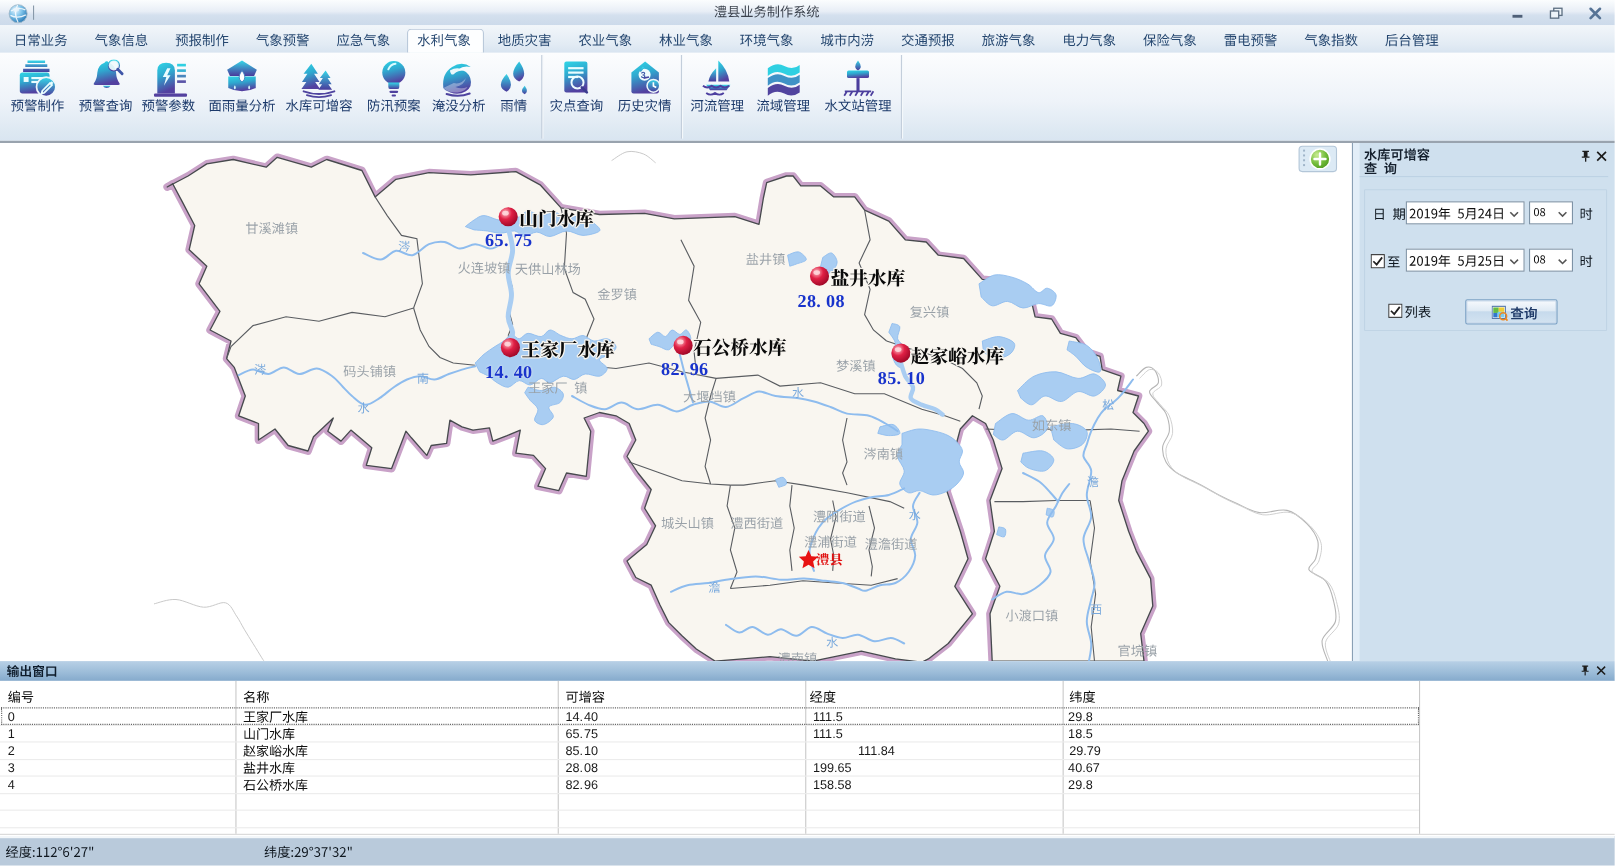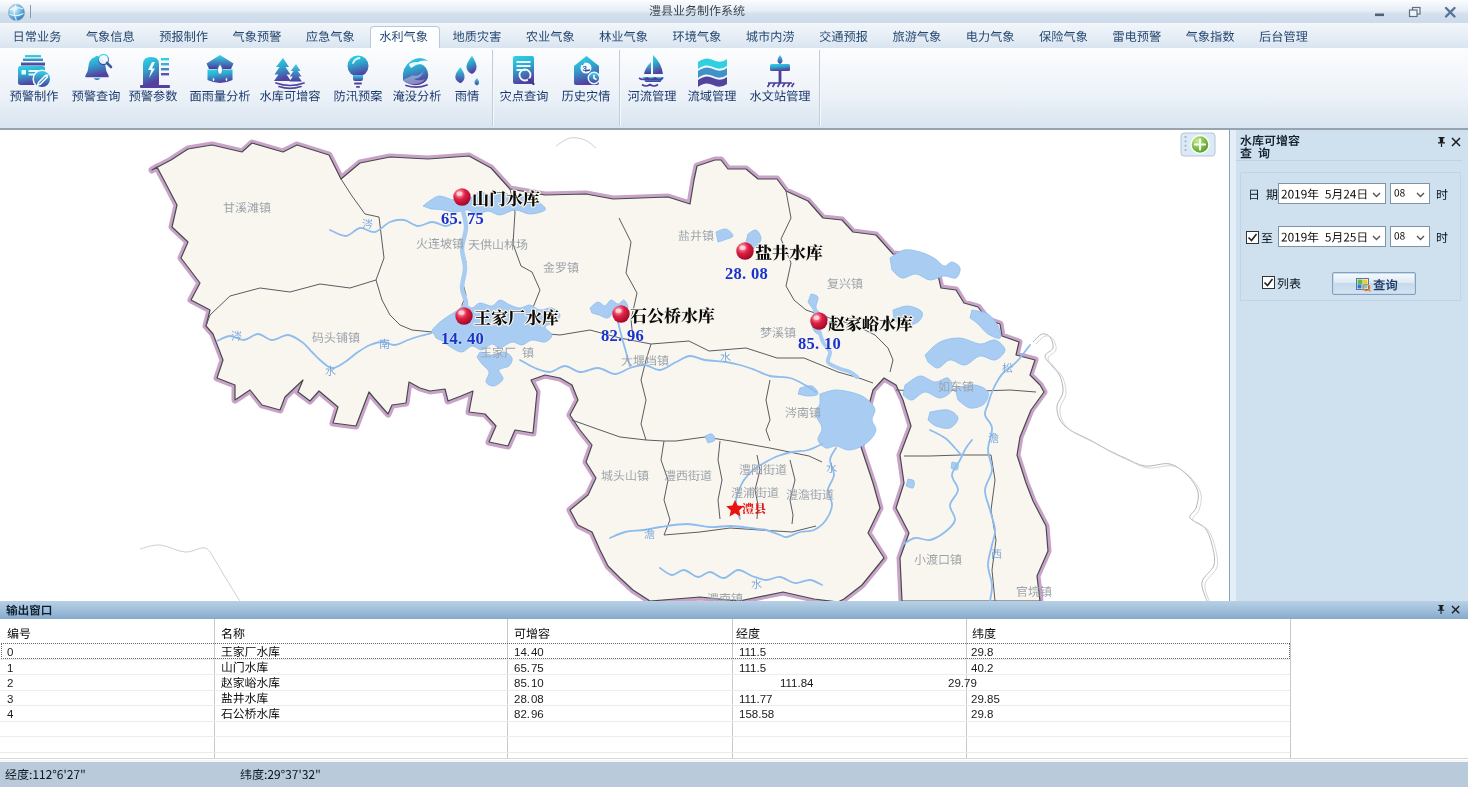--- a/index.html
+++ b/index.html
@@ -524,29 +524,29 @@
     <div class="abs rowline" style="top:752px"></div>
     <div class="abs" style="left:0;top:758px;width:1468px;height:1px;background:#d7d7d7"></div>
     <div id="selrow" class="abs"></div>
     <div class="num" style="left:7px;top:646px">0</div>
     <div class="num" style="left:514px;top:646px">14. 40</div>
     <div class="num" style="left:739px;top:646px">111.5</div>
     <div class="num" style="left:971px;top:646px">29.8</div>
     <div class="num" style="left:7px;top:661.5px">1</div>
     <div class="num" style="left:514px;top:661.5px">65. 75</div>
     <div class="num" style="left:739px;top:661.5px">111.5</div>
-    <div class="num" style="left:971px;top:661.5px">40.2</div>
+    <div class="num" style="left:971px;top:661.5px">18.5</div>
     <div class="num" style="left:7px;top:677px">2</div>
     <div class="num" style="left:514px;top:677px">85. 10</div>
     <div class="num" style="left:780px;top:677px">111.84</div>
-    <div class="num" style="left:948px;top:677px">29.79</div>
+    <div class="num" style="left:972px;top:677px">29.79</div>
     <div class="num" style="left:7px;top:692.5px">3</div>
     <div class="num" style="left:514px;top:692.5px">28. 08</div>
-    <div class="num" style="left:739px;top:692.5px">111.77</div>
-    <div class="num" style="left:971px;top:692.5px">29.85</div>
+    <div class="num" style="left:739px;top:692.5px">199.65</div>
+    <div class="num" style="left:971px;top:692.5px">40.67</div>
     <div class="num" style="left:7px;top:708px">4</div>
     <div class="num" style="left:514px;top:708px">82. 96</div>
     <div class="num" style="left:739px;top:708px">158.58</div>
     <div class="num" style="left:971px;top:708px">29.8</div>
     <div id="statusbar" class="abs"></div>
     <svg id="tov" class="abs" width="1468" height="787" viewBox="0 0 1468 787">
       <defs>
         <path id="g0" d="M5 65L95 65L95 57L5 57ZM28 6L72 6L72 -1L28 -1ZM28 36L72 36L72 28L28 28ZM23 84L31 84L31 -8L23 -8ZM69 84L77 84L77 -7L69 -7Z"></path>
         <path id="g1" d="M56 70L62 72Q64 69 65 66Q67 62 67 59L61 57Q60 60 59 63Q57 67 56 70ZM85 84L89 78Q84 76 78 75Q71 74 64 73Q57 72 49 72Q42 71 35 71Q35 72 34 74Q34 76 33 77Q40 77 47 78Q54 79 61 79Q68 80 74 81Q81 82 85 84ZM73 42L78 45Q81 42 84 39Q87 36 89 32Q91 29 93 27L87 23Q86 26 83 29Q81 32 78 36Q76 39 73 42ZM29 19L95 19L95 12L29 12ZM58 27L65 27Q64 20 62 14Q60 9 57 4Q53 0 46 -3Q40 -6 30 -8Q29 -7 28 -5Q27 -3 26 -2Q35 -1 41 2Q47 5 50 8Q54 12 55 16Q57 21 58 27ZM67 17Q70 9 78 5Q85 0 97 -2Q95 -3 94 -4Q93 -6 92 -8Q80 -5 72 0Q64 6 61 15ZM36 68L42 70Q44 67 46 64Q47 60 48 58L42 55Q41 58 40 61Q38 65 36 68ZM81 73L88 71Q86 67 84 63Q82 59 80 56L74 57Q75 60 77 62Q78 65 79 68Q80 71 81 73ZM38 38Q37 38 37 40Q37 41 36 42Q36 43 36 44Q38 44 41 47Q42 47 44 49Q47 51 49 53Q52 56 54 59L60 55Q56 51 51 47Q47 44 42 41L42 41Q42 41 41 41Q41 40 40 40Q39 39 38 39Q38 38 38 38ZM38 38L38 43L41 45L64 45Q63 44 62 42Q61 41 60 39Q53 39 49 39Q45 39 43 39Q41 38 39 38Q38 38 38 38ZM35 24Q35 24 35 26Q35 27 34 28Q34 29 33 30Q35 30 37 31Q40 32 43 34Q44 35 48 37Q51 39 55 41Q59 44 63 47Q67 51 71 54L76 50Q68 43 59 37Q49 31 40 27L40 27Q40 27 39 26Q39 26 38 26Q37 25 36 25Q35 24 35 24ZM35 24L35 29L40 31L85 35Q86 34 86 32Q86 30 87 29Q73 28 65 27Q56 26 50 26Q45 25 42 25Q39 25 38 24Q36 24 35 24ZM9 77L13 82Q16 81 19 79Q23 77 25 75Q28 74 30 72L25 66Q24 68 21 70Q18 72 15 74Q12 76 9 77ZM4 51L8 56Q11 55 14 53Q18 52 21 50Q24 48 26 46L21 40Q19 42 16 44Q13 46 10 48Q7 49 4 51ZM6 -1Q8 3 11 8Q14 13 16 19Q19 25 21 31L27 27Q25 21 23 16Q20 10 18 5Q15 -1 13 -5Z"></path>
         <path id="g2" d="M7 78L11 83Q13 81 16 79Q19 77 22 75Q24 73 26 72L22 66Q20 68 17 70Q15 72 12 74Q9 76 7 78ZM3 51L8 56Q10 55 13 53Q17 51 19 49Q22 47 24 46L19 40Q18 42 15 44Q12 45 9 47Q6 49 3 51ZM5 -2Q7 2 9 7Q12 12 14 18Q17 24 19 30L24 26Q23 21 20 15Q18 10 16 4Q14 -1 11 -6ZM64 64L94 64L94 57L64 57L64 -8L57 -8L57 59L61 64ZM61 44L93 44L93 37L61 37ZM61 24L93 24L93 17L61 17ZM61 4L96 4L96 -3L61 -3ZM77 60L83 60L83 0L77 0ZM65 84L72 82Q70 76 67 69Q63 63 60 57Q56 51 52 46Q51 47 50 49Q48 50 47 51Q51 55 55 61Q58 67 61 73Q63 79 65 84ZM74 79L79 81Q82 78 84 74Q86 70 87 67L81 64Q80 67 78 71Q76 75 74 79ZM26 70L46 70L46 63L26 63ZM44 70L46 70L47 70L51 69Q49 44 43 27Q36 9 26 -1Q25 1 24 2Q23 4 21 5Q27 10 32 19Q37 29 40 41Q43 54 44 68ZM24 50L29 53Q33 48 37 42Q40 36 43 30Q47 24 49 19Q52 13 53 9L47 6Q46 10 43 16Q41 21 38 27Q35 33 31 39Q28 45 24 50Z"></path>

